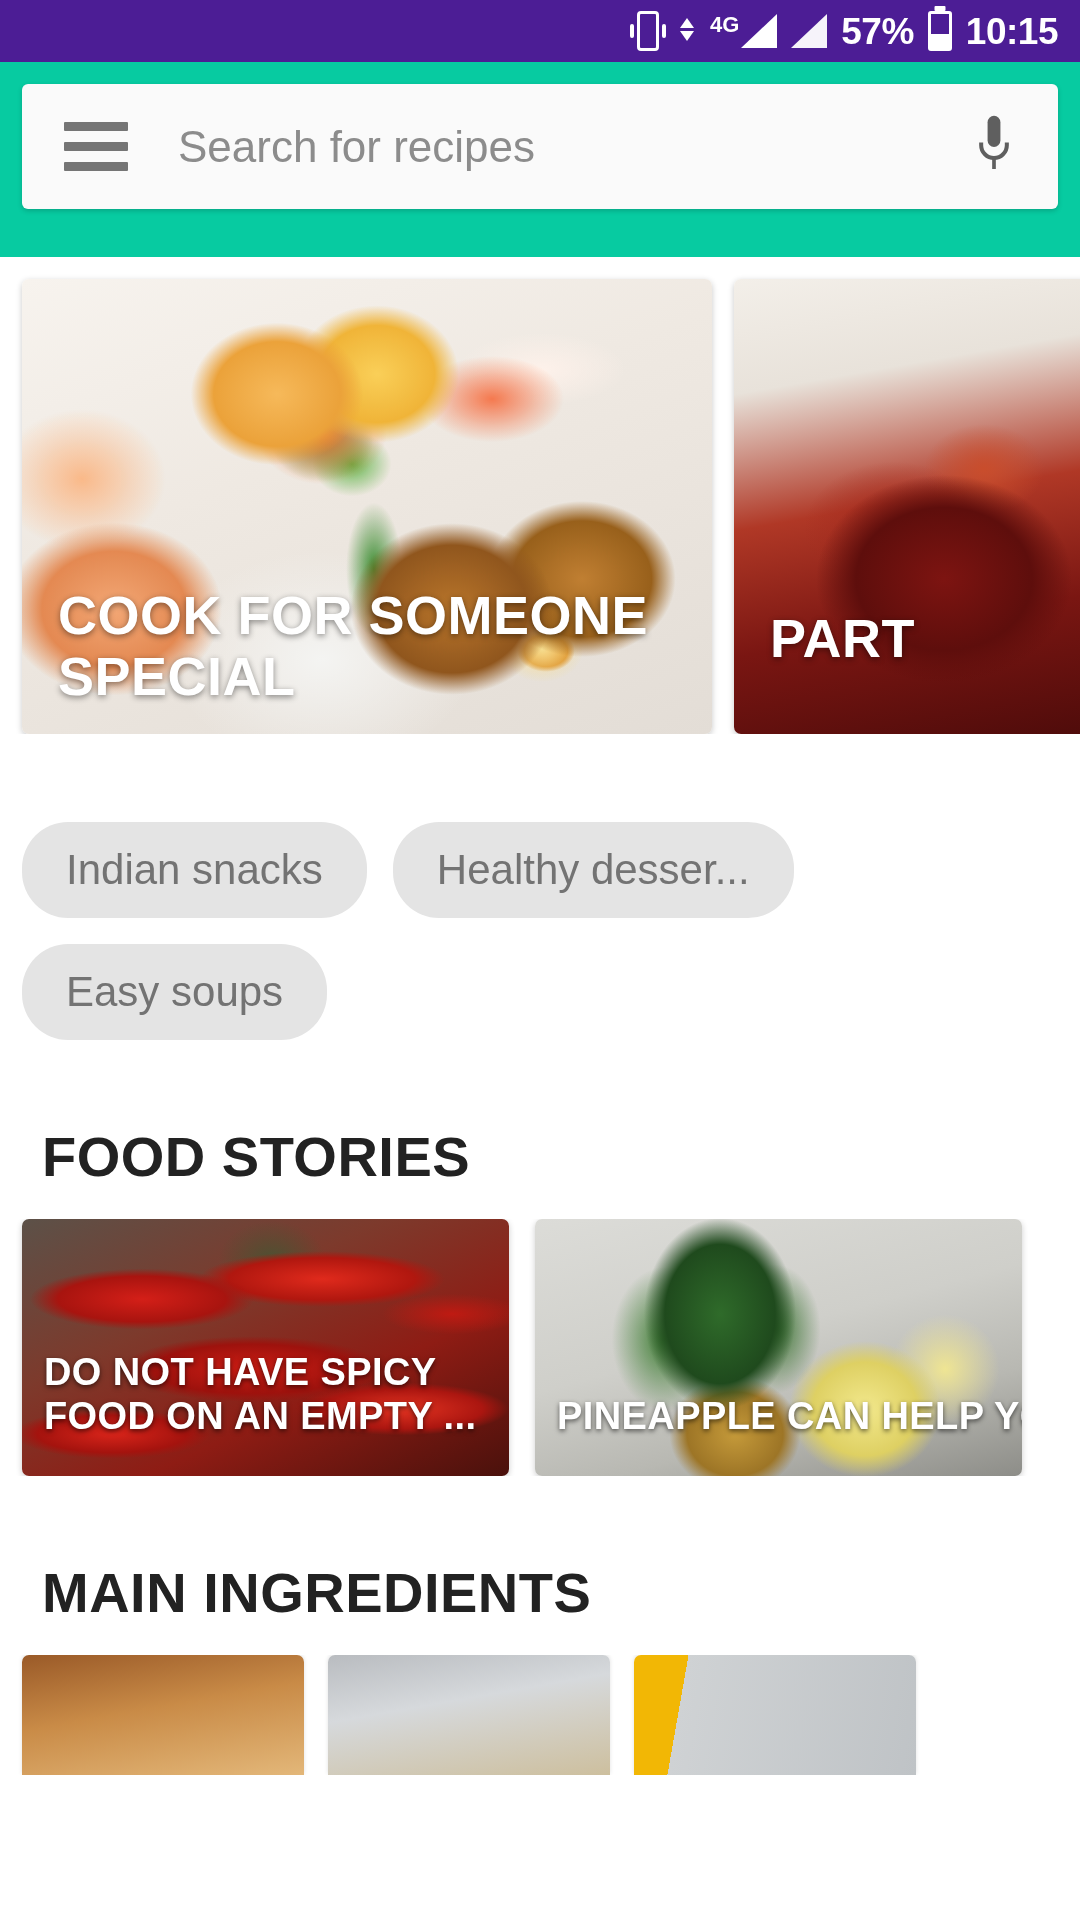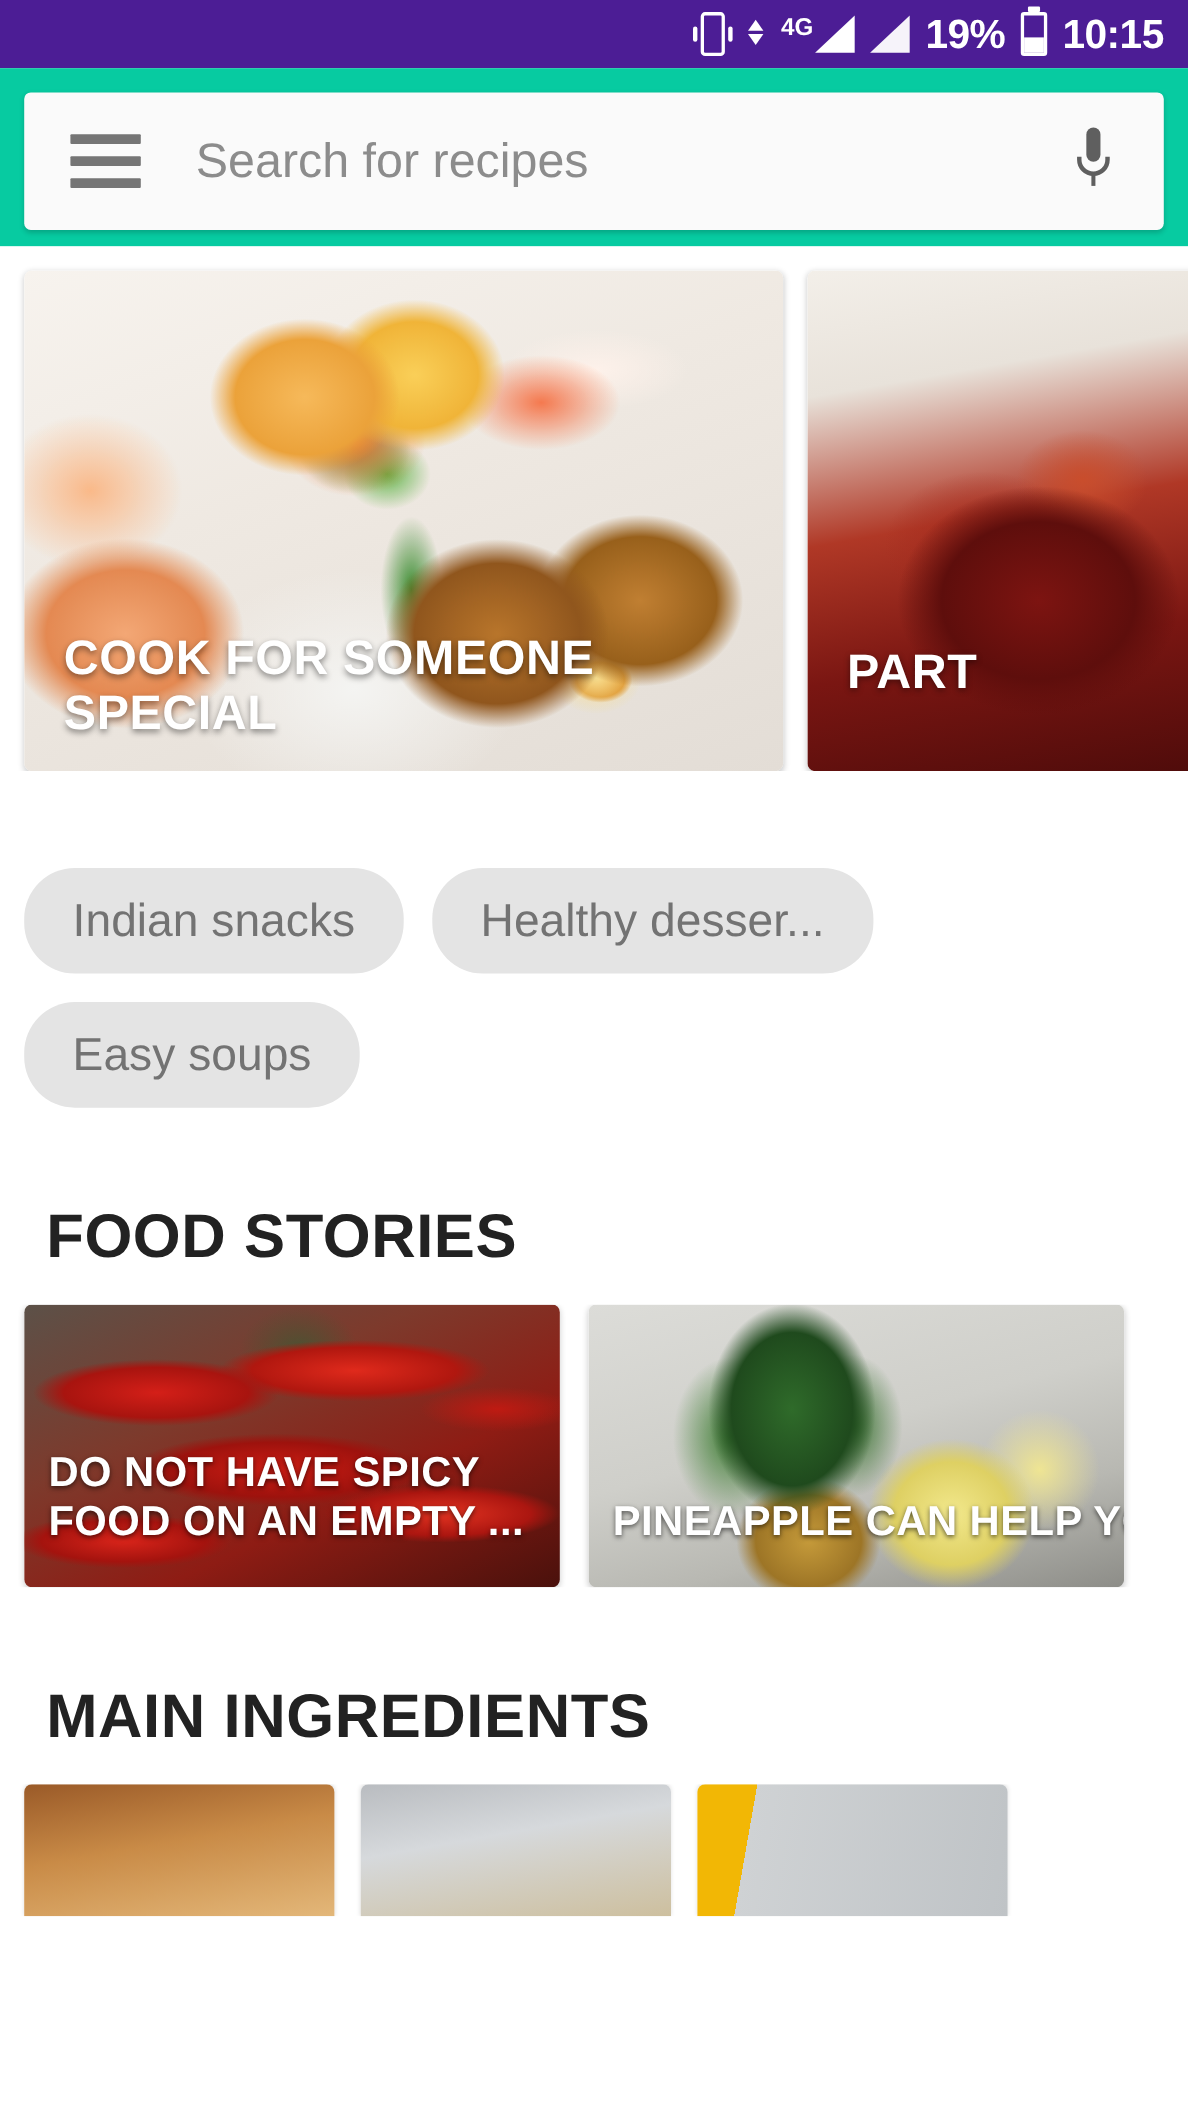--- a/index.html
+++ b/index.html
@@ -46,21 +46,21 @@
   .arrow-dn { width:0;height:0;border-left:7px solid transparent;border-right:7px solid transparent;border-top:10px solid #ffffff;}
   .vibrate { position:relative; display:flex; align-items:center; gap:3px; }
   .vib-body { width:22px; height:40px; border:3px solid #fff; border-radius:4px; }
   .vib-wave { display:flex; flex-direction:column; gap:3px; }
   .vib-wave i { display:block; width:4px; height:14px; background:#fff; border-radius:2px; }
 
   
   .header {
     background:#07cba1;
     padding:22px 22px 28px 22px;
-    height:162px;
+    height:195px;
   }
   .search-card {
     background:#fafafa;
     border-radius:6px;
     height:125px;
     display:flex; align-items:center;
     padding:0 34px 0 42px;
     box-shadow:0 2px 5px rgba(0,0,0,0.18);
   }
   .hamburger { display:flex; flex-direction:column; gap:11px; cursor:pointer; }
@@ -85,21 +85,21 @@
   .hero-card {
     position:relative; flex:0 0 auto;
     width:690px; height:455px;
     border-radius:7px; overflow:hidden;
     box-shadow:0 2px 6px rgba(0,0,0,0.22);
   }
   .hero-card.second { width:400px; }
   .hero-img { position:absolute; inset:0; }
   .hero-title {
     position:absolute; left:36px; right:20px; bottom:28px;
-    color:#ffffff; font-size:44px; font-weight:bold;
+    color:#ffffff; font-size:54px; font-weight:bold;
     letter-spacing:0.5px; line-height:1.12;
     text-shadow:0 2px 6px rgba(0,0,0,0.45);
     font-family:"Liberation Sans", sans-serif;
     text-transform:uppercase;
   }
   .hero-card.second .hero-title { bottom:66px; white-space:nowrap; }
 
   
   .img-hero1 {
     background:
@@ -229,21 +229,21 @@
 
   <span class="sb-icon sig-group">
     <span class="four-g">4G</span>
     <span class="sig-tri"></span>
   </span>
 
   <span class="sb-icon sig-group">
     <span class="sig-tri faded"></span>
   </span>
 
-  <span class="sb-text">19%</span>
+  <span class="sb-text">57%</span>
 
   <span class="sb-icon battery-wrap">
     <span class="battery-body">
         <span class="battery-fill"></span>
       </span>
   </span>
 
   <span class="sb-text">10:15</span>
 </div>
 

